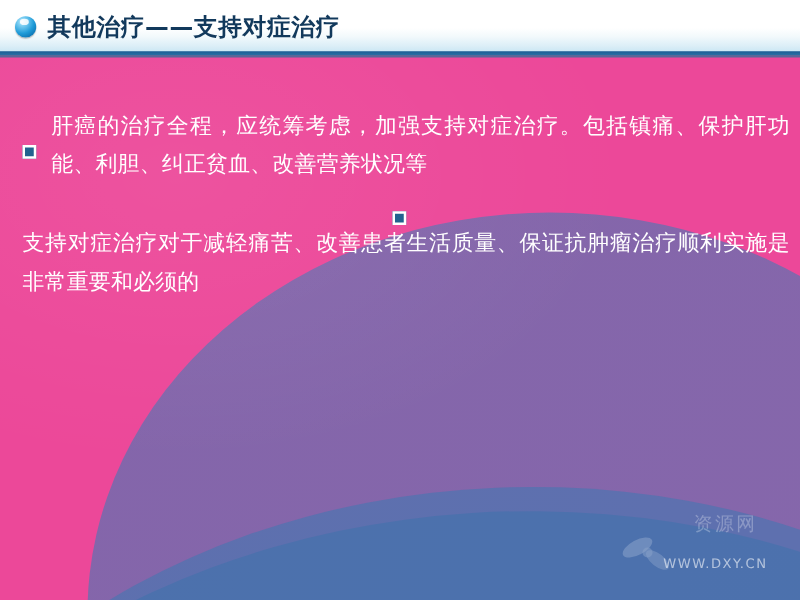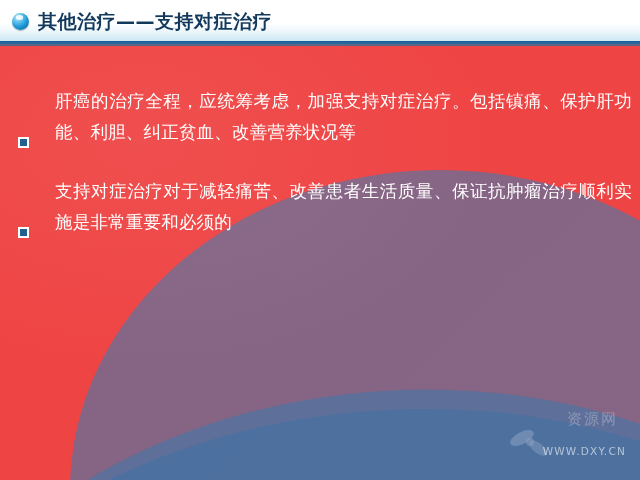--- a/index.html
+++ b/index.html
@@ -8,21 +8,21 @@
     background: #ffffff;
   }
   body {
     font-family: "DejaVu Sans", "Liberation Sans", sans-serif;
   }
   .slide {
     position: relative;
     width: 640px;
     height: 480px;
     overflow: hidden;
-    background: #ef4444;
+    background: #ec4899;
   }
 
   
   .header {
     position: absolute;
     left: 0;
     top: 0;
     width: 640px;
     height: 43px;
     background: linear-gradient(to bottom,
@@ -131,27 +131,26 @@
   .body {
     position: absolute;
     left: 0;
     top: 46px;
     width: 640px;
     height: 434px;
   }
   .bullet-row {
     position: absolute;
     display: flex;
-    align-items: flex-end;
+    align-items: center;
     width: 614px;
     left: 18px;
-    gap: 14px;
   }
   .bullet-row.b1 { top: 40px; }
-  .bullet-row.b2 { top: 130px; }
+  .bullet-row.b2 { top: 115px; flex-direction: column; }
 
   .sq-bullet {
     flex: 0 0 auto;
     width: 11px;
     height: 11px;
     margin-top: 8px;
     margin-right: 12px;
     border: 2px solid #ffffff;
     background: #22618f;
     box-sizing: border-box;
@@ -162,21 +161,21 @@
     line-height: 31px;
     color: #ffffff;
     text-align: justify;
     letter-spacing: .2px;
     font-family: "DejaVu Sans", "Liberation Sans", sans-serif;
   }
 
   
   .watermark {
     position: absolute;
-    right: 8px;
+    right: 20px;
     bottom: 14px;
     width: 250px;
     height: 62px;
     margin-left: 46px;
   }
   .wm-main {
     position: absolute;
     right: 4px;
     top: 0;
     font-family: "DejaVu Serif", "Liberation Serif", serif;

